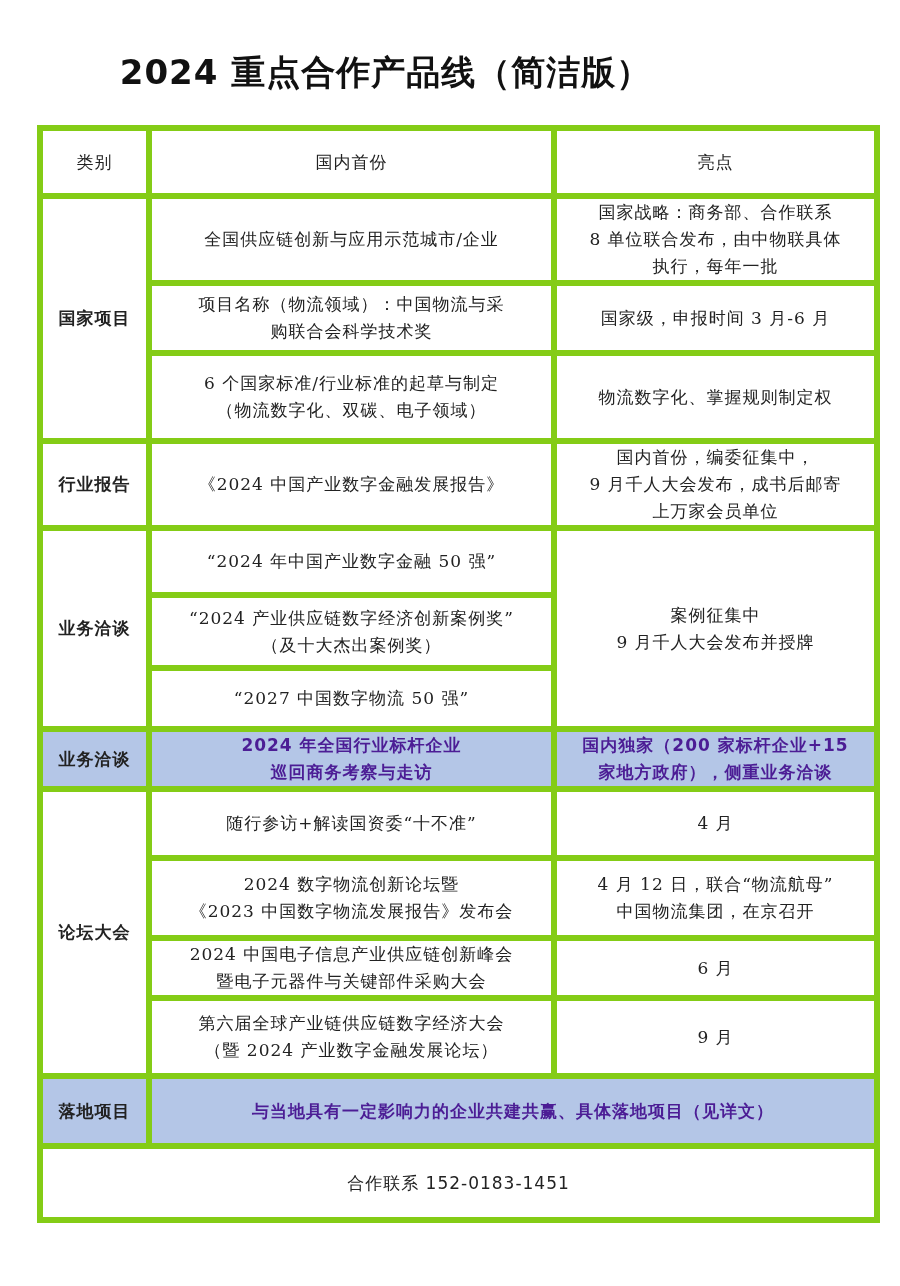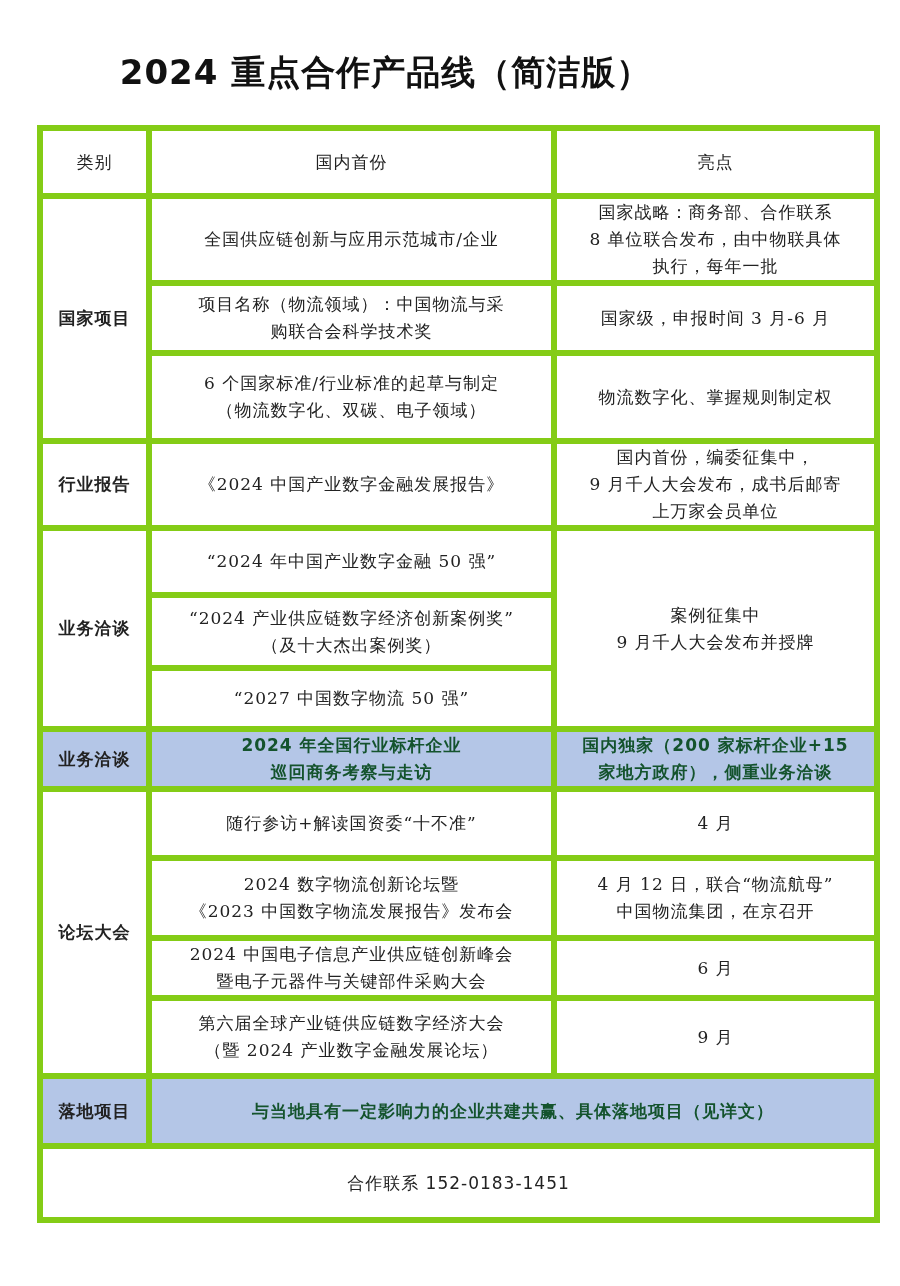--- a/index.html
+++ b/index.html
@@ -3,21 +3,21 @@
 <meta charset="utf-8">
 <style>
   html, body { margin: 0; padding: 0; background: #ffffff; }
   body { width: 900px; height: 1286px; position: relative; font-family: "DejaVu Serif", "Liberation Serif", serif; color: #111; }
   .title { position: absolute; top: 50px; left: 0; width: 771px; text-align: center; font-size: 34px; font-weight: bold; font-family: "DejaVu Sans", "Liberation Sans", sans-serif; letter-spacing: 1px; }
   table.grid { position: absolute; left: 37px; top: 125px; width: 837px; border-collapse: collapse; table-layout: fixed; }
   table.grid td { border: 6px solid #84cc16; text-align: center; vertical-align: middle; font-size: 17px; line-height: 27px; padding: 0 6px; color: #222; letter-spacing: 1px; }
   td.cat { font-weight: bold; font-family: "DejaVu Sans", "Liberation Sans", sans-serif; font-size: 18px; color: #111; }
   td.head { font-family: "DejaVu Sans", "Liberation Sans", sans-serif; font-size: 17px; color: #111; }
   tr.hl td { background: #b4c6e7; }
-  tr.hl td.bold { font-weight: bold; font-family: "DejaVu Sans", "Liberation Sans", sans-serif; color: #14532d; }
+  tr.hl td.bold { font-weight: bold; font-family: "DejaVu Sans", "Liberation Sans", sans-serif; color: #4c1d95; }
   .line { display: block; }
   td.contact { font-family: "DejaVu Sans", "Liberation Sans", sans-serif; font-size: 17px; color: #111; }
 </style>
 </head>
 <body>
 
 <div class="title">2024 重点合作产品线（简洁版）</div>
 
 <table class="grid">
   <colgroup>

